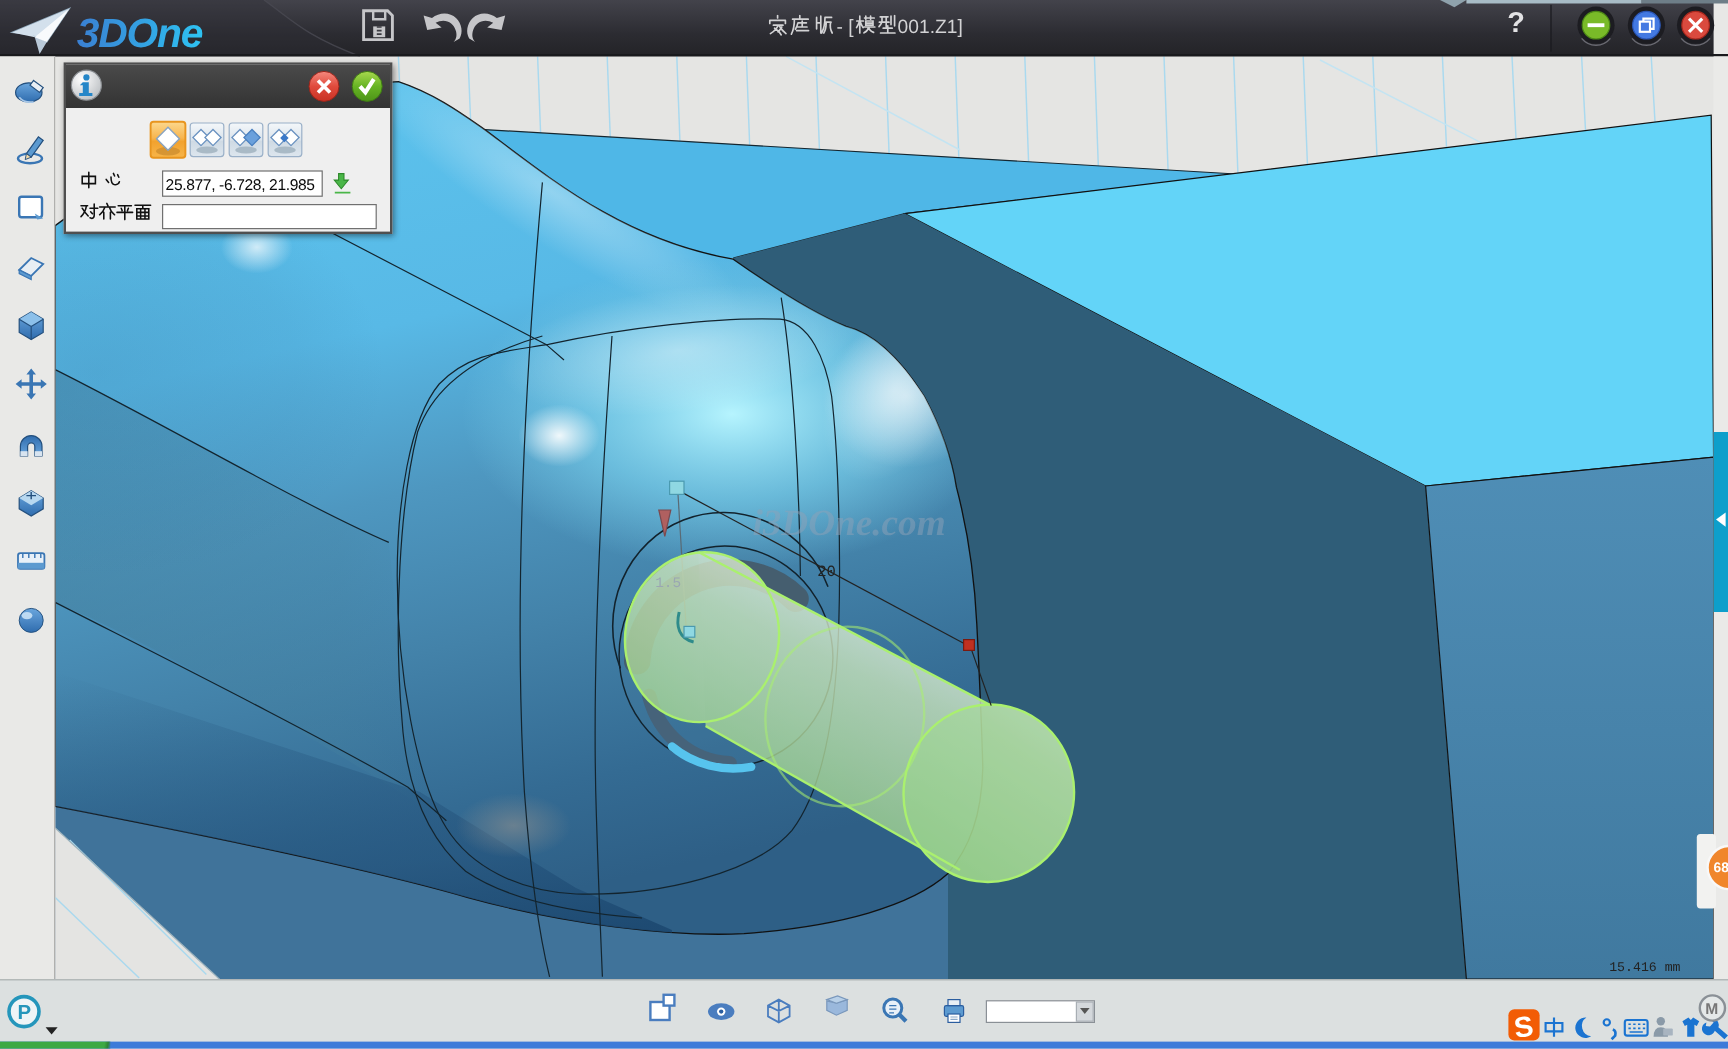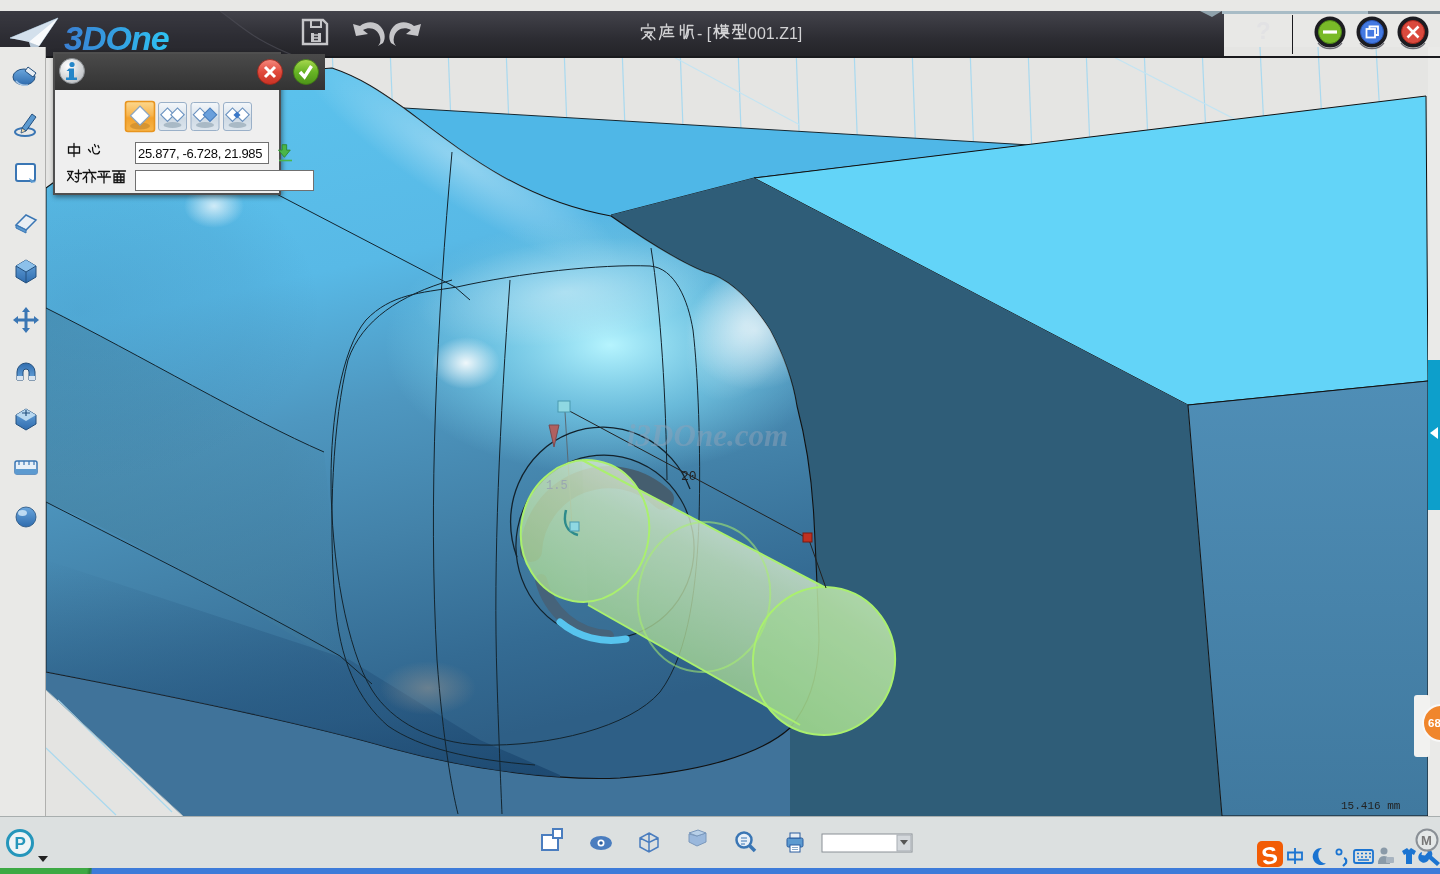--- a/index.html
+++ b/index.html
@@ -193,21 +193,21 @@
   <text x="1341" y="809" font-size="11" fill="#222" font-family="Liberation Mono,monospace">15.416 mm</text>
 
   <rect x="1428" y="47" width="12" height="769" fill="#eaeae8"></rect>
   <rect x="1428" y="360" width="12" height="150" fill="#0d9fcb"></rect>
   <path d="M1438,427 L1430,433 L1438,439 Z" fill="#fff"></path>
   <rect x="1414" y="695" width="16" height="62" rx="3" fill="#f2f2f0"></rect>
   <circle cx="1441" cy="723" r="18" fill="#f0862c" stroke="#f8f8f8" stroke-width="2"></circle>
   <text x="1428" y="727" font-size="11.5" font-weight="bold" fill="#fff">68</text>
 </svg>
 
-<div class="abs" id="titlebar" style="left:0;top:11px;width:1224px;height:47px;background:linear-gradient(#43434b,#2c2c32 60%,#232327);">
+<div class="abs" id="titlebar" style="left:0;top:0;width:1428px;height:47px;background:linear-gradient(#43434b,#2c2c32 60%,#232327);">
   <svg class="abs" style="left:0;top:0" width="1440" height="47">
     <path d="M220,0 C245,18 255,30 300,47 L0,47 L0,0 Z" fill="#2e2e35" opacity="0.4"></path>
     <path d="M220,0 C245,18 255,30 300,47" stroke="#4a4a52" stroke-width="1.2" fill="none" opacity="0.8"></path>
     <path d="M1222,0 L1368,0 L1368,3 L1222,3 Z" fill="#a8bcc6"></path>
     <path d="M1368,0 L1440,0 L1440,3 L1368,3 Z" fill="#6e7e88"></path>
     <path d="M1200,0 L1222,0 L1212,6 Z" fill="#8fa2ac"></path>
     <rect x="1292" y="4" width="1" height="39" fill="#1a1a1e"></rect>
     <rect x="0" y="45" width="1440" height="2" fill="#191a1d"></rect>
   </svg>
 
@@ -421,21 +421,21 @@
 
     <path d="M1402,35 l5,-3 2,2 2,-2 5,3 -2,4 -2,-1 v10 h-6 v-10 l-2,1 z" fill="#1b74d1"></path>
 
     <path d="M1422,36 a5.5,5.5 0 1 0 7,7 l8,7 3,-3 -8,-7 a5.5,5.5 0 0 0 -7,-7 l3,3 -3,3.5 -3.5,-0.5 z" fill="#1b74d1"></path>
   </g>
 
   <circle cx="1427" cy="24" r="10.5" fill="#e4e8e8" stroke="#8a9096" stroke-width="2"></circle>
   <text x="1421" y="29" font-size="13" font-weight="bold" fill="#777" font-family="Liberation Sans">M</text>
 </svg>
 
-<div class="abs" id="dialog" style="left:53px;top:52px;width:228px;height:143px;background:#efefef;border:2px solid #4f4f4f;box-shadow:1px 2px 5px rgba(0,0,0,0.45);box-sizing:border-box;">
+<div class="abs" id="dialog" style="left:53px;top:52px;width:274px;height:143px;background:#efefef;border:2px solid #4f4f4f;box-shadow:1px 2px 5px rgba(0,0,0,0.45);box-sizing:border-box;">
   <svg class="abs" style="left:0;top:0" width="270" height="139" viewBox="0 0 270 139">
     <defs>
       <linearGradient id="dg1" x1="0" y1="0" x2="0" y2="1">
         <stop offset="0" stop-color="#4a4a4a"></stop>
             <stop offset="1" stop-color="#333"></stop>
       </linearGradient>
       <radialGradient id="infoG" cx="0.35" cy="0.3" r="0.8">
         <stop offset="0" stop-color="#ffffff"></stop>
             <stop offset="1" stop-color="#b8bcc0"></stop>
       </radialGradient>

